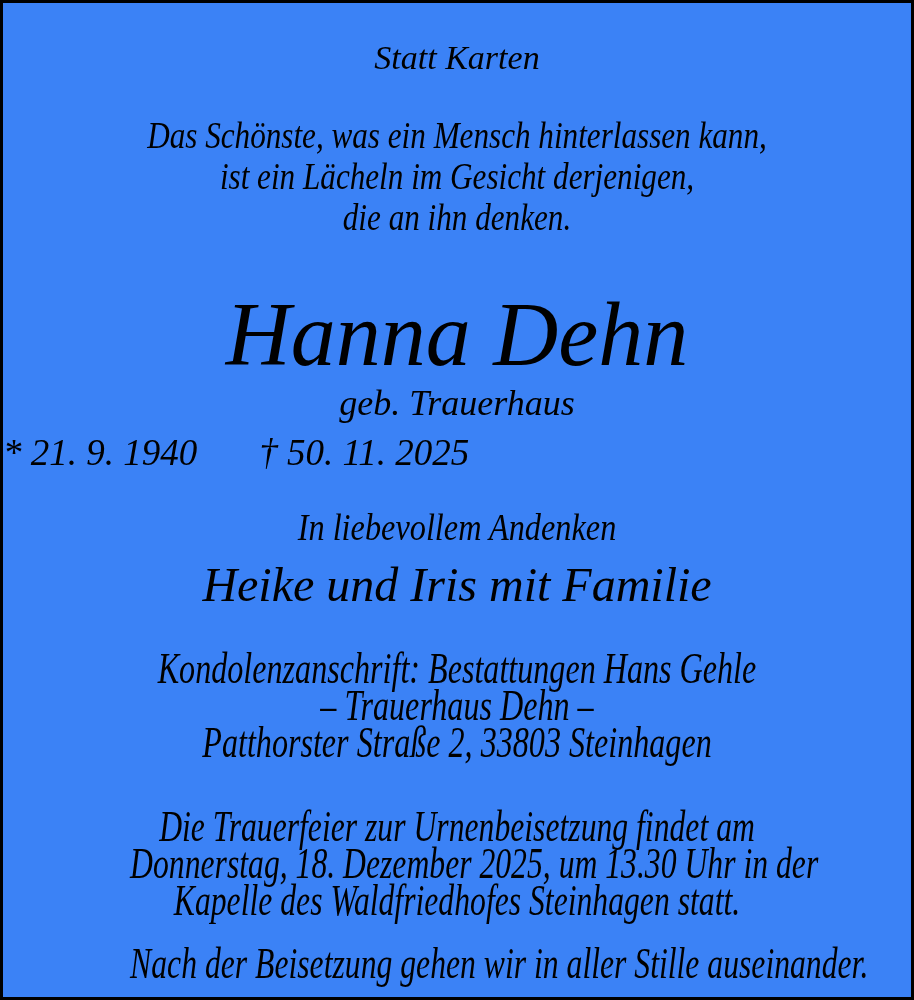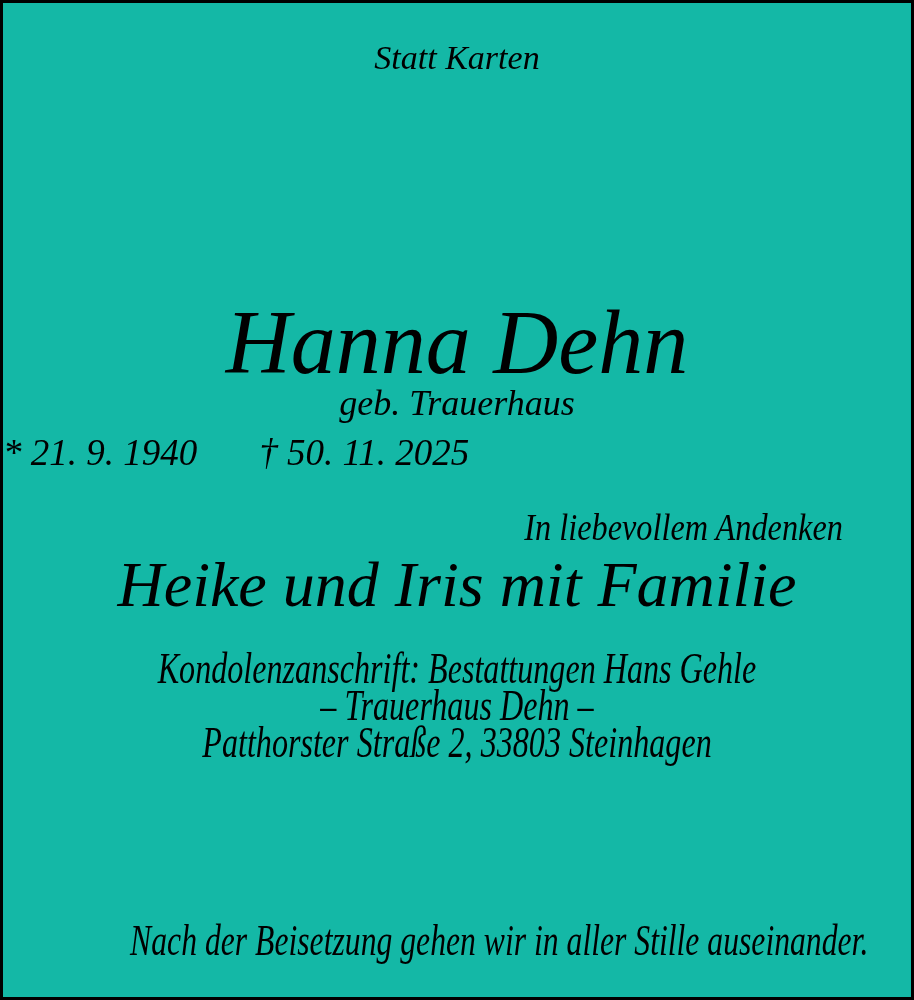--- a/index.html
+++ b/index.html
@@ -2,56 +2,63 @@
 <html><head>
 <meta charset="utf-8">
 <style>
   html, body { margin: 0; padding: 0; background: #ffffff; }
   .notice {
     position: relative;
     width: 914px;
     height: 1000px;
     box-sizing: border-box;
     border: 3px solid #000000;
-    background: #14b8a6;
+    background: #3b82f6;
     overflow: hidden;
     font-family: "Liberation Serif", serif;
     font-style: italic;
     color: #000000;
   }
   .block {
     position: absolute;
     left: 0;
     right: 0;
     text-align: center;
     white-space: nowrap;
   }
   .scale-a { transform: scaleX(0.82); transform-origin: 50% 50%; }
   .scale-b { transform: scaleX(0.72); transform-origin: 50% 50%; }
   .preheader  { top: 35px;  font-size: 34px; line-height: 40px; }
   .epigraph   { top: 112px; font-size: 38px; line-height: 41px; }
-  .name       { top: 294px; font-size: 90px; line-height: 92px; }
+  .name       { top: 286px; font-size: 90px; line-height: 92px; }
   .birthname  { top: 380px; font-size: 36px; line-height: 40px; }
   .dates      { top: 430px; font-size: 37px; line-height: 40px;
                 display: flex; justify-content: flex-start; gap: 62px; }
-  .andenken   { top: 504px; font-size: 38px; line-height: 40px; text-align: right; }
+  .andenken   { top: 504px; font-size: 38px; line-height: 40px; }
   .andenken .scale-a { transform: scaleX(0.85); }
-  .mourners   { top: 556px; font-size: 64px; line-height: 52px; }
+  .mourners   { top: 556px; font-size: 48px; line-height: 52px; }
   .condolence { top: 647px; font-size: 44px; line-height: 37px; }
   .condolence .scale-b { transform: scaleX(0.73); }
   .service    { top: 805px; font-size: 44px; line-height: 37px; }
-  .closing    { top: 919px; font-size: 44px; line-height: 37px; }
+  .closing    { top: 942px; font-size: 44px; line-height: 37px; }
 </style>
 </head>
 <body>
 
 <div class="notice">
 
   <div class="block preheader">Statt Karten</div>
 
+  <div class="block epigraph">
+    <div class="scale-a">
+      <div>Das Schönste, was ein Mensch hinterlassen kann,</div>
+      <div>ist ein Lächeln im Gesicht derjenigen,</div>
+      <div>die an ihn denken.</div>
+    </div>
+  </div>
 
   <div class="block name">Hanna Dehn</div>
 
   <div class="block birthname">geb. Trauerhaus</div>
 
   <div class="block dates">
     <span>* 21. 9. 1940</span>
     <span>† 50. 11. 2025</span>
   </div>
 
@@ -62,18 +69,25 @@
   <div class="block mourners">Heike und Iris mit Familie</div>
 
   <div class="block condolence">
     <div class="scale-b">
       <div>Kondolenzanschrift: Bestattungen Hans Gehle</div>
       <div>– Trauerhaus Dehn –</div>
       <div>Patthorster Straße 2, 33803 Steinhagen</div>
     </div>
   </div>
 
+  <div class="block service">
+    <div class="scale-b">
+      <div>Die Trauerfeier zur Urnenbeisetzung findet am</div>
+      <div>Donnerstag, 18. Dezember 2025, um 13.30 Uhr in der</div>
+      <div>Kapelle des Waldfriedhofes Steinhagen statt.</div>
+    </div>
+  </div>
 
   <div class="block closing">
     <div class="scale-b">Nach der Beisetzung gehen wir in aller Stille auseinander.</div>
   </div>
 
 </div>
 
 </body></html>

